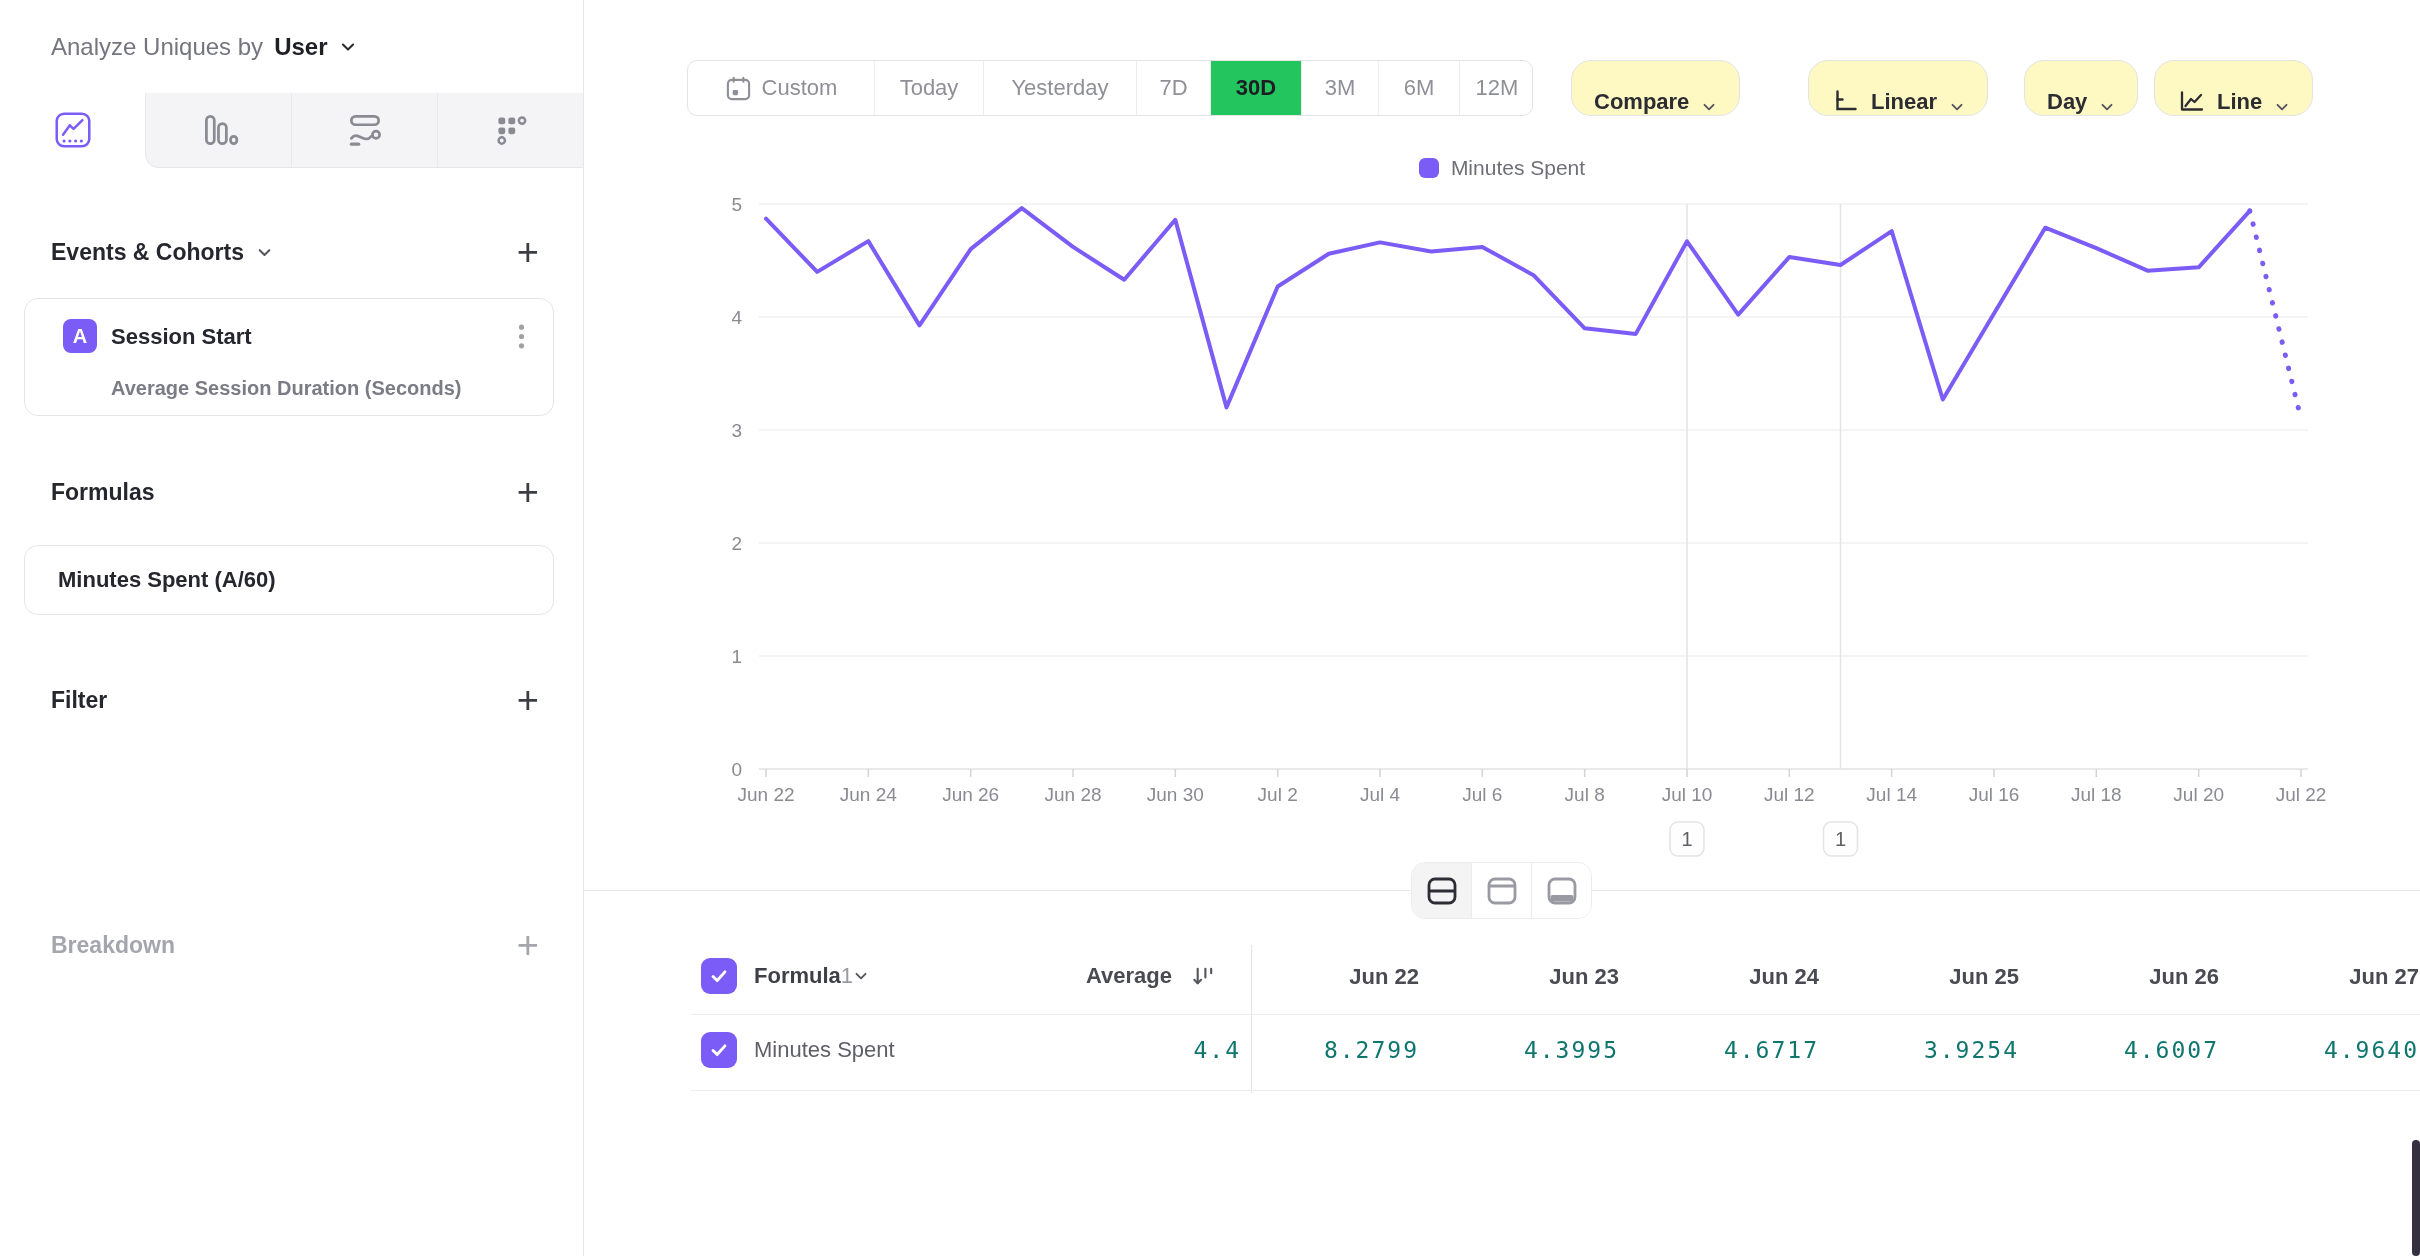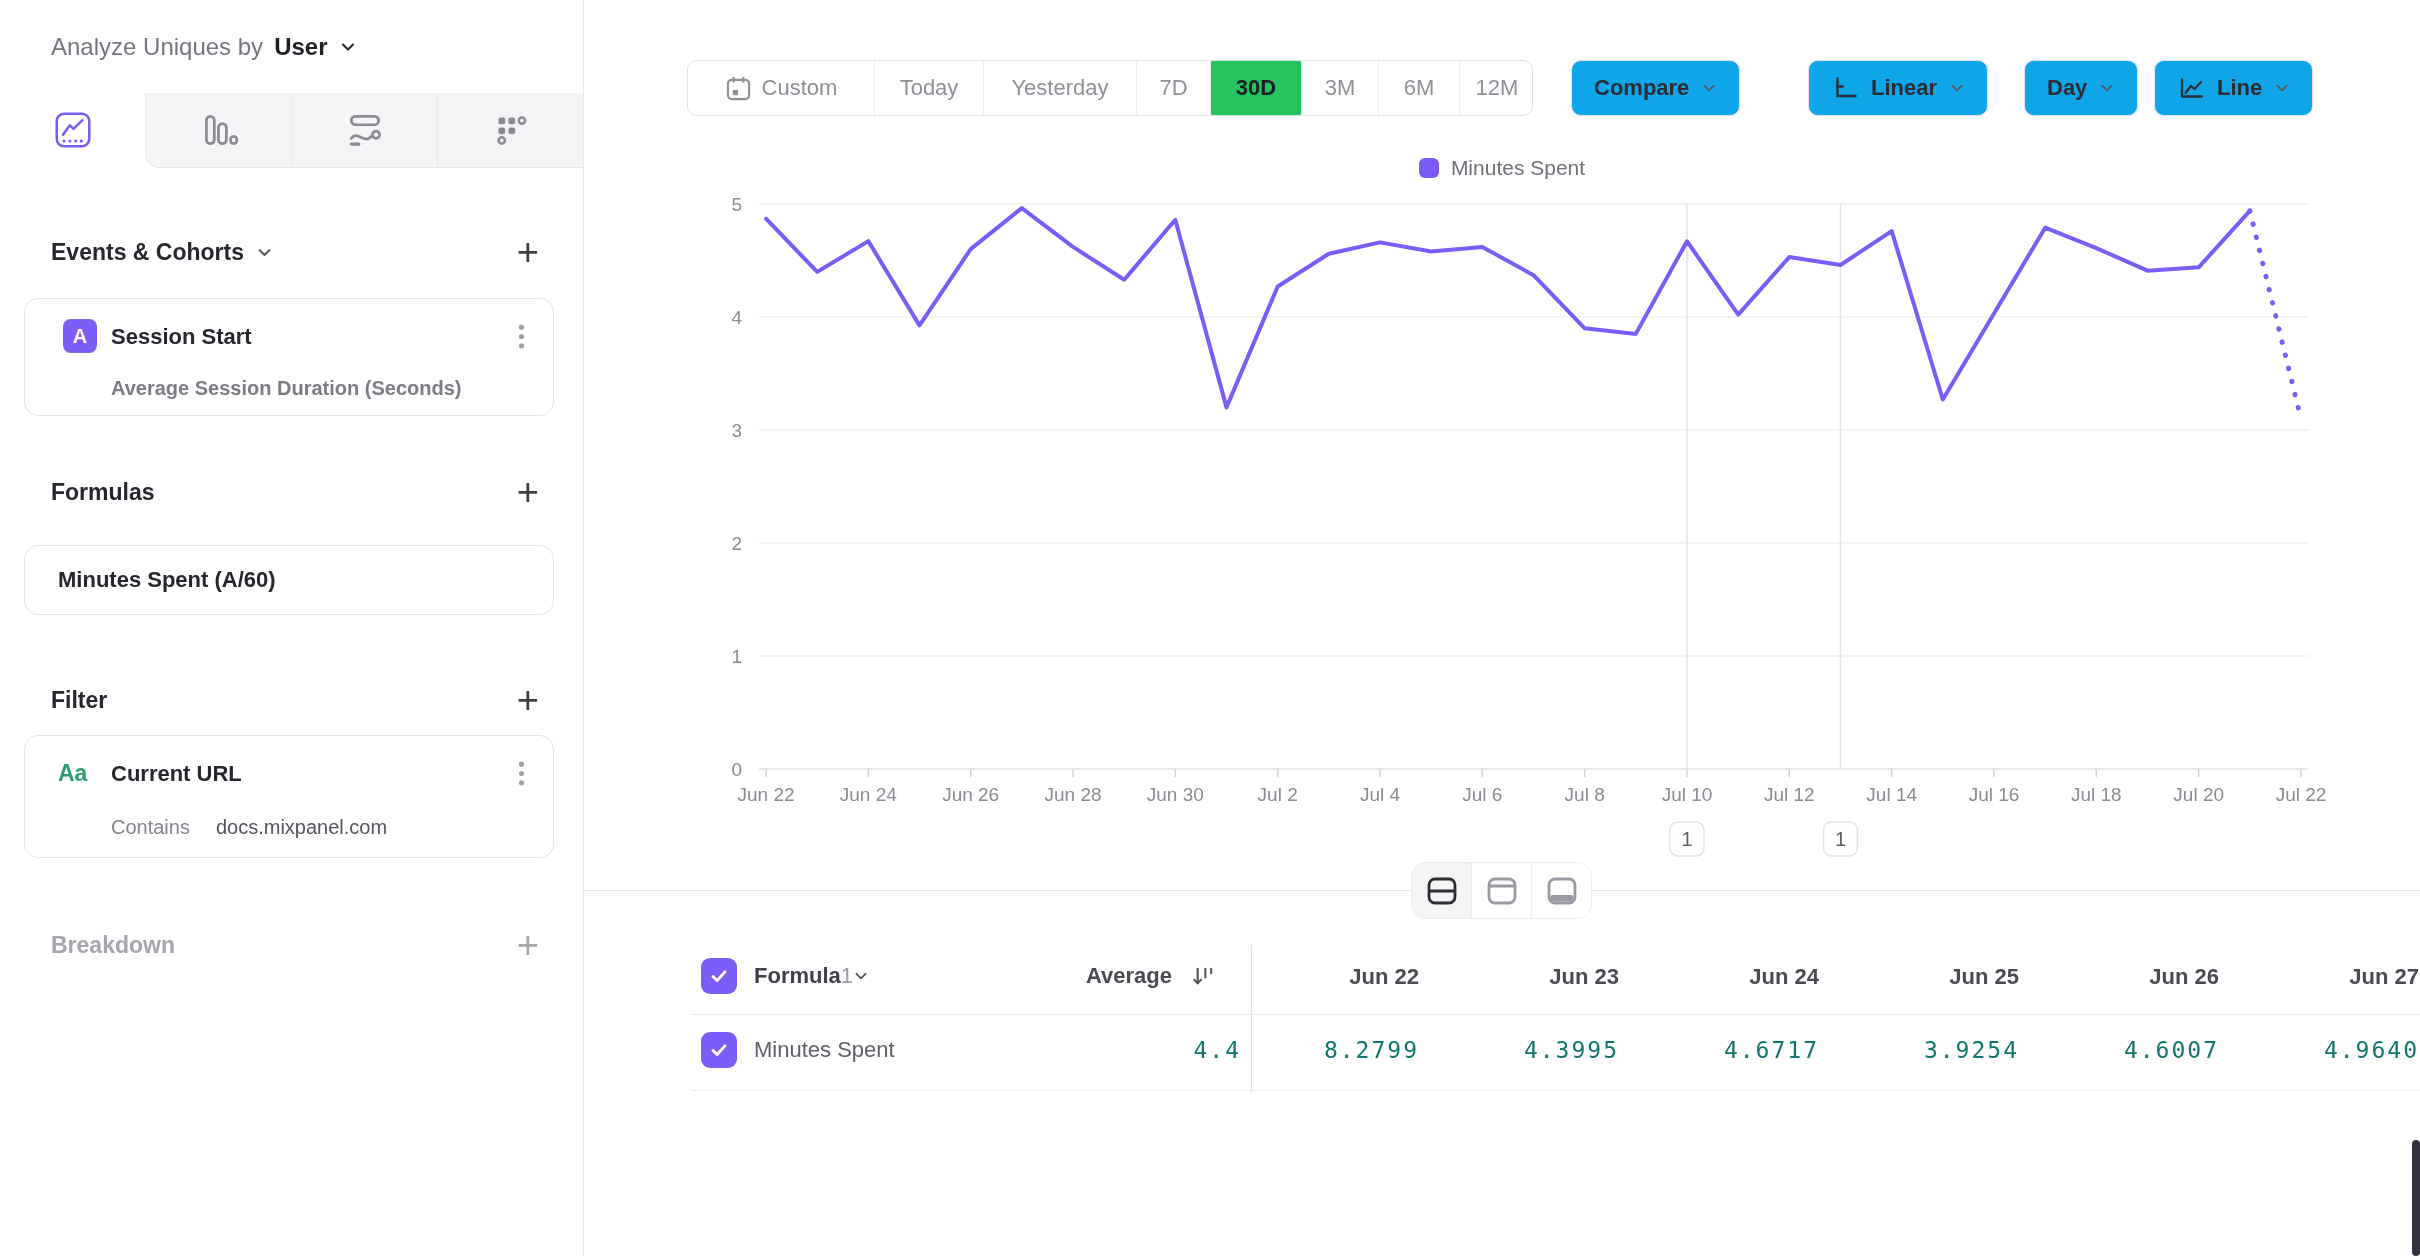--- a/index.html
+++ b/index.html
@@ -40,22 +40,22 @@
   
   main { position:relative; flex:1; overflow:hidden; background:#fff; }
 
   .range-control { position:absolute; left:103px; top:60px; width:846px; height:56px; background:#fff;
     border:1px solid #e3e3e7; border-radius:10px; display:flex; overflow:hidden; }
   .range-item { display:flex; align-items:center; justify-content:center; gap:10px; font-size:22px;
     font-weight:500; color:#8f8f98; border-right:1px solid #ececf0; cursor:pointer; flex-shrink:0; }
   .range-item:last-child { border-right:none; }
   .range-item.selected { background:#22c55e; color:#1d1d24; font-weight:700; }
 
-  .tool-btn { position:absolute; top:60px; height:56px; border:1px solid #e3e3e7; border-radius:10px;
-    background:#0ea5e9; display:flex; align-items:center; gap:12px; font-size:22px; font-weight:600;
+  .tool-btn { position:absolute; top:60px; height:56px; border:1px solid #e3e3e7; border-radius:20px;
+    background:#fef9c3; display:flex; align-items:flex-end; gap:12px; font-size:22px; font-weight:600;
     color:#2c2c33; cursor:pointer; padding:0 22px; }
   .tool-btn .chev { color:#55555e; }
 
   .legend { position:absolute; top:156px; left:0; width:1836px; display:flex; justify-content:center;
     align-items:center; gap:12px; font-size:21px; color:#6f6f78; }
   .legend-swatch { width:20px; height:20px; border-radius:6px; background:#7b5cf6; }
 
   #chart { position:absolute; left:0; top:130px; width:1836px; height:740px; }
   #chart text { font-family:"Liberation Sans", sans-serif; }
 
@@ -171,35 +171,20 @@
       <span>Formulas</span>
       <span class="plus">+</span>
     </div>
     <div class="card" style="top:545px;height:70px">
       <div class="card2-title">Minutes Spent (A/60)</div>
     </div>
 
     <div class="section-head" style="top:681px">
       <span>Filter</span>
       <span class="plus">+</span>
-    </div>
-    <div class="card" style="top:735px;height:123px">
-      <div class="badge-aa">Aa</div>
-      <div class="card-title">Current URL</div>
-      <div class="kebab">
-        <svg width="7" height="27" viewBox="0 0 6 26" fill="#a0a0a8">
-            <circle cx="3" cy="4" r="2.5"></circle>
-            <circle cx="3" cy="13" r="2.5"></circle>
-            <circle cx="3" cy="22" r="2.5"></circle>
-          </svg>
-      </div>
-      <div class="filter-sub">
-        <span class="filter-op">Contains</span>
-        <span class="filter-val">docs.mixpanel.com</span>
-      </div>
     </div>
 
     <div class="section-head muted" style="top:926px">
       <span>Breakdown</span>
       <span class="plus">+</span>
     </div>
   </aside>
 
   <main>
 

